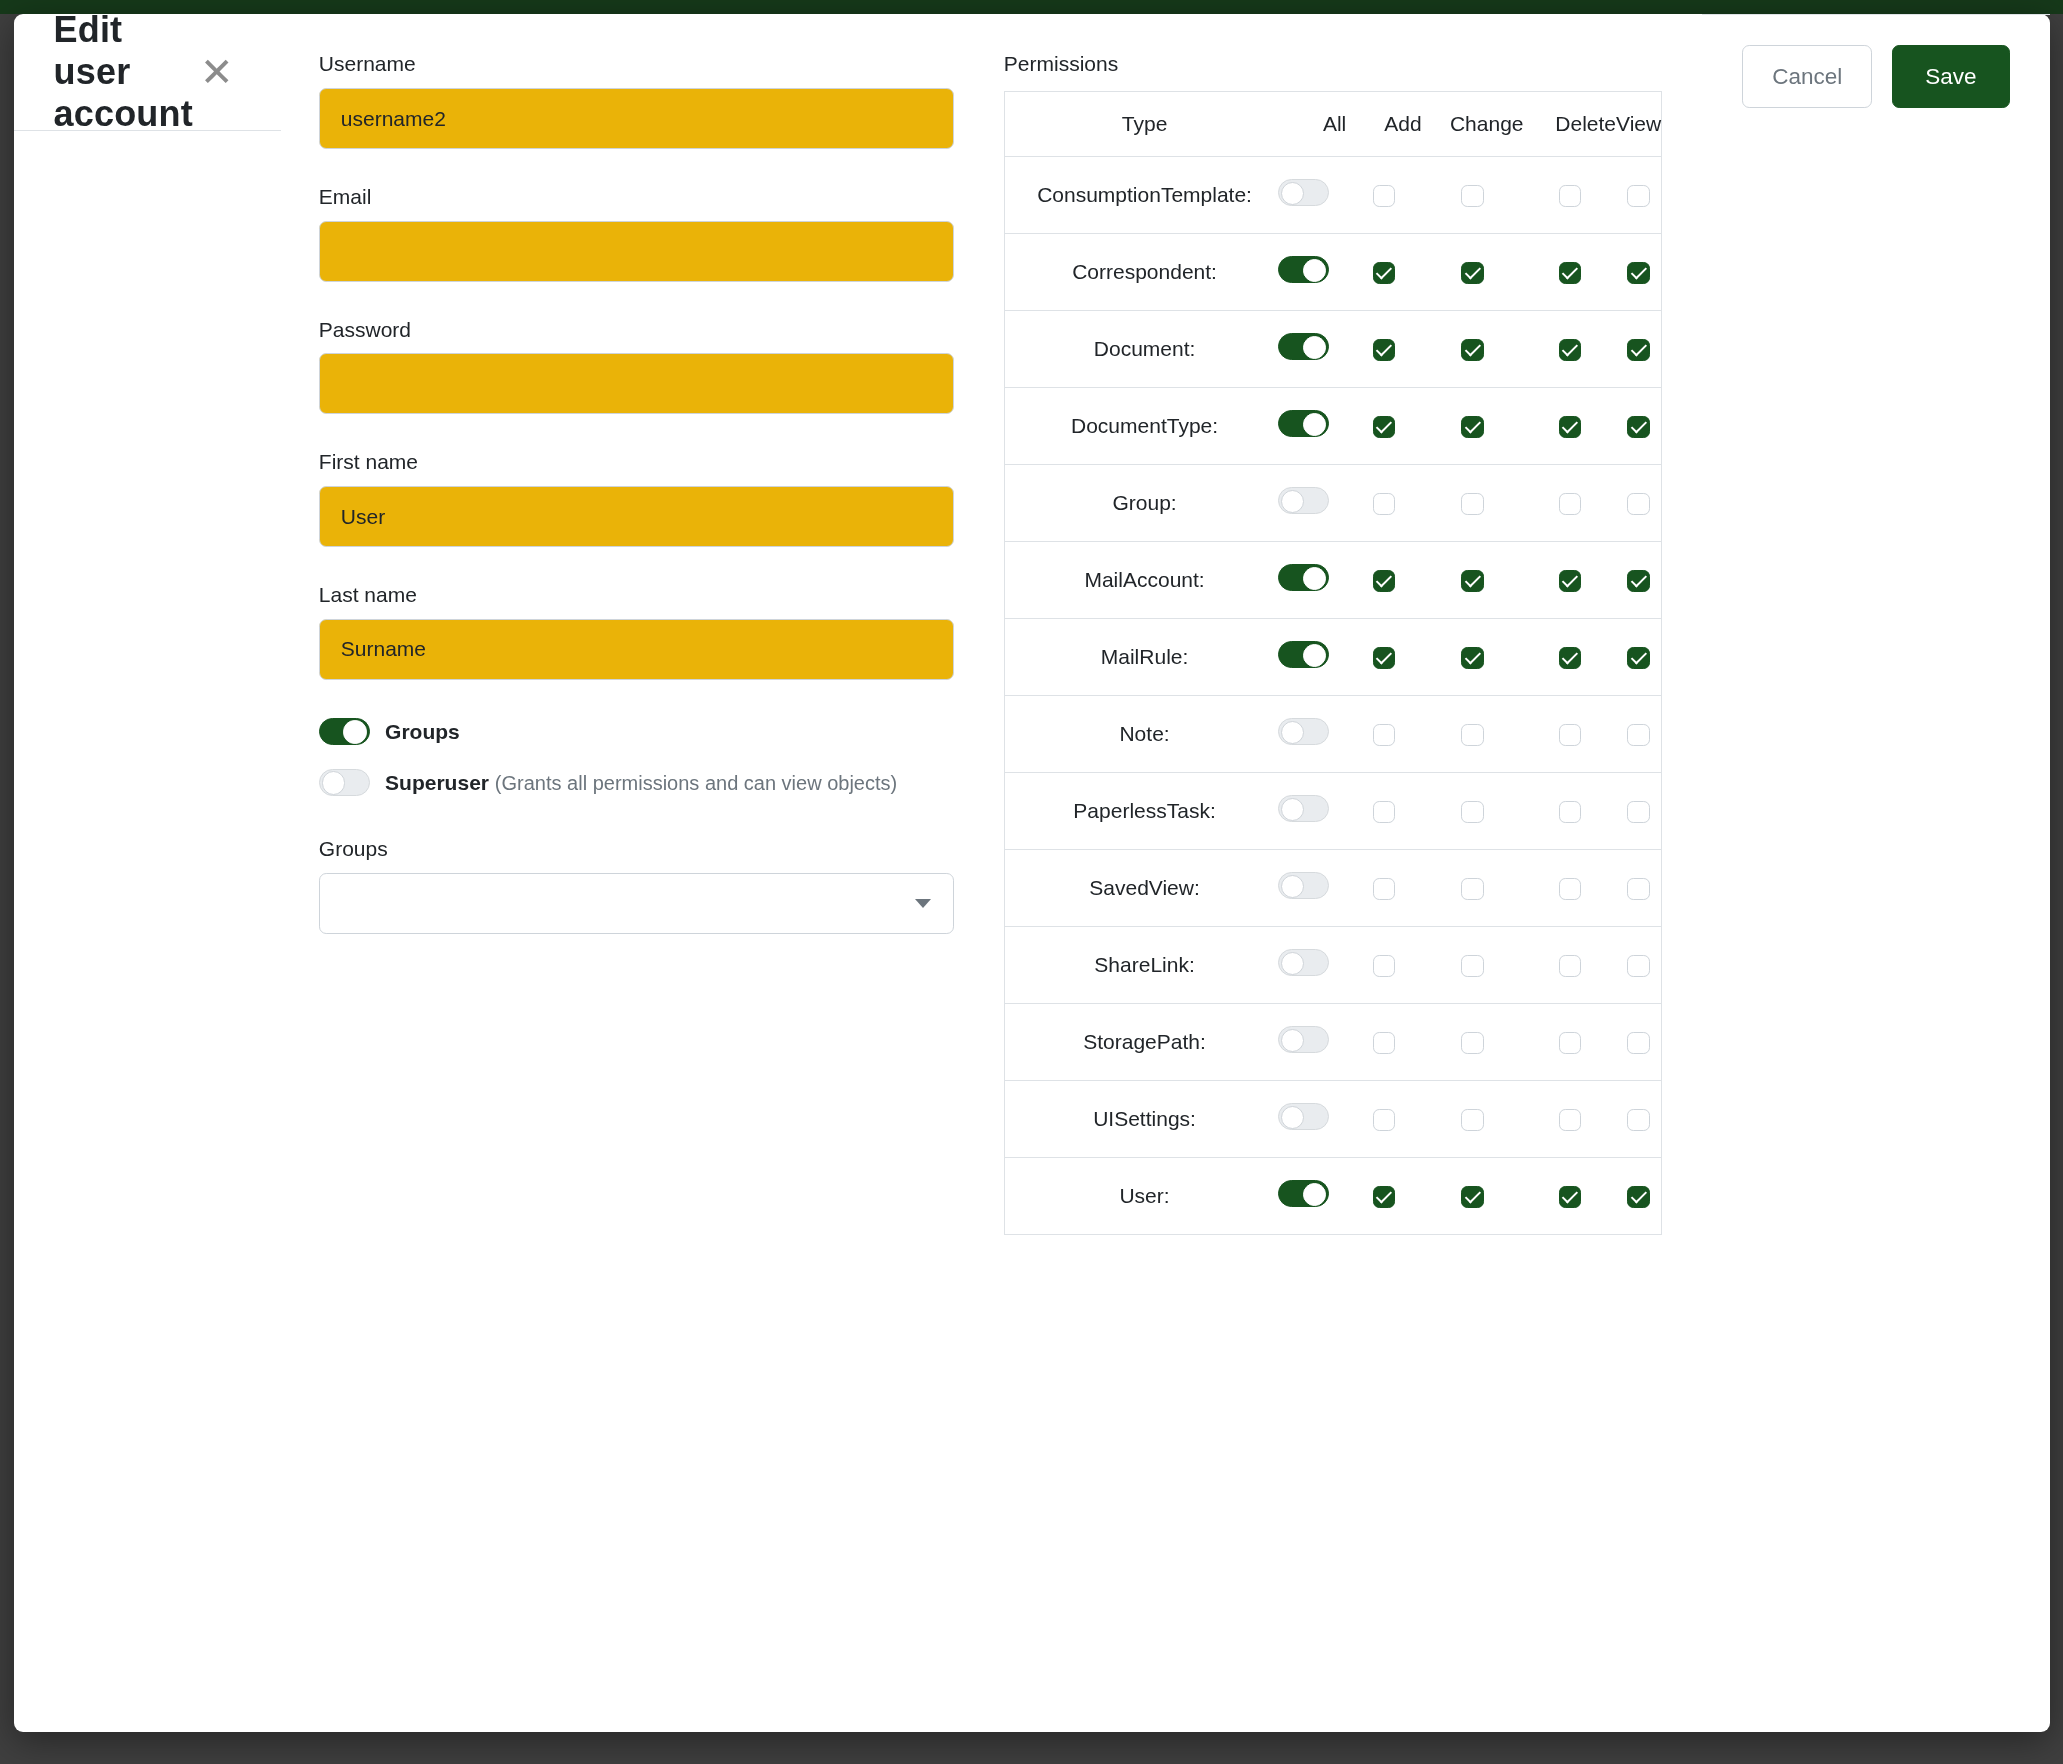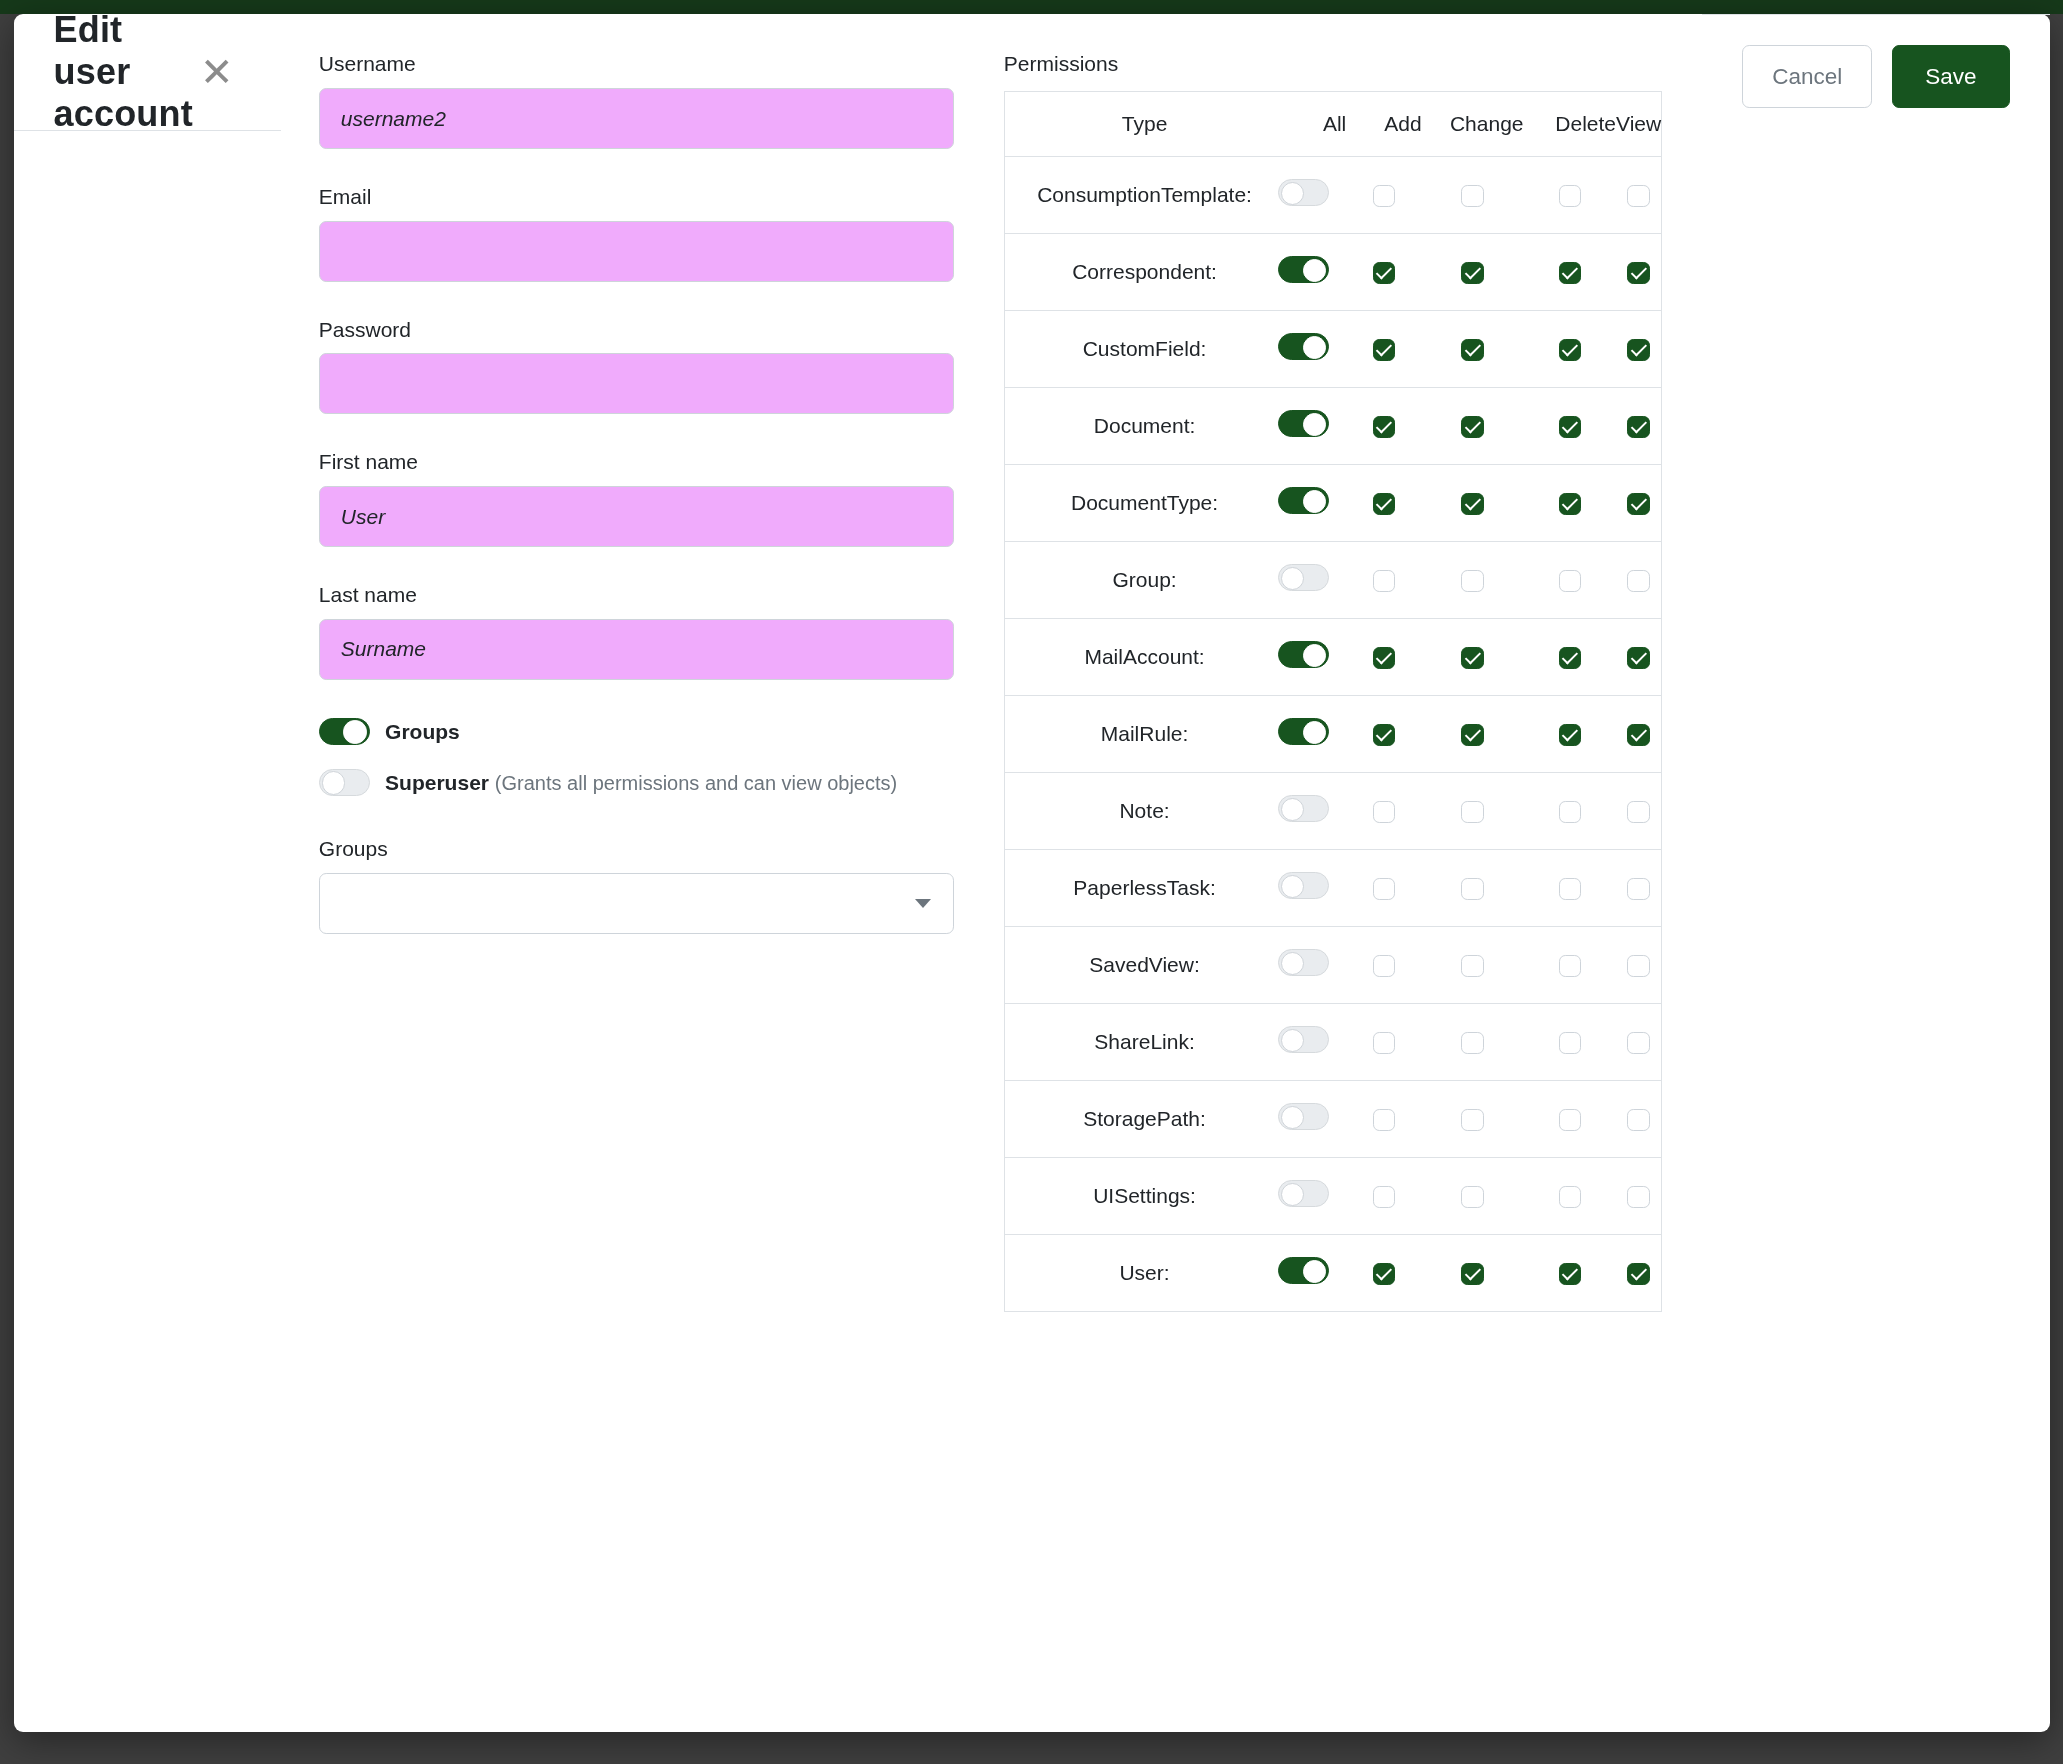--- a/index.html
+++ b/index.html
@@ -35,21 +35,21 @@
     font-size:40px;line-height:1;color:#8c8c8c;cursor:pointer;
     background:none;border:none;font-family:inherit;padding:3.6px 7.2px;
   }
   
   .modal-body{flex:1;display:flex;padding:38px 40px 18px 38px;gap:50px;}
   .left-col{width:635px;flex:0 0 635px;}
   .field{margin-bottom:36px;}
   .field-label{display:block;font-size:21px;margin-bottom:11.7px;color:var(--text);}
   .text-input{
     width:100%;height:61px;border:0.9px solid var(--border);border-radius:7.2px;
-    padding:0 21px;font-size:21px;color:var(--text);font-family:inherit;background:#f0abfc;outline:none;font-style:italic;
+    padding:0 21px;font-size:21px;color:var(--text);font-family:inherit;background:#eab308;outline:none;
   }
   
   .switch{
     width:51px;height:27px;border-radius:13.5px;background:#e9ecef;
     border:0.9px solid #d6dadd;position:relative;display:inline-block;cursor:pointer;flex:0 0 51px;
   }
   .switch::after{
     content:"";position:absolute;top:1.8px;left:1.8px;width:21.6px;height:21.6px;border-radius:50%;
     background:#fff;border:0.9px solid #cfd4d9;
   }
@@ -194,28 +194,20 @@
 
   <tr>
     <td class="type-col">Correspondent:</td>
     <td><span class="switch on"></span></td>
     <td><span class="cbx checked"></span></td>
     <td><span class="cbx checked"></span></td>
     <td><span class="cbx checked"></span></td>
     <td><span class="cbx checked"></span></td>
   </tr>
 
-  <tr>
-    <td class="type-col">CustomField:</td>
-    <td><span class="switch on"></span></td>
-    <td><span class="cbx checked"></span></td>
-    <td><span class="cbx checked"></span></td>
-    <td><span class="cbx checked"></span></td>
-    <td><span class="cbx checked"></span></td>
-  </tr>
 
   <tr>
     <td class="type-col">Document:</td>
     <td><span class="switch on"></span></td>
     <td><span class="cbx checked"></span></td>
     <td><span class="cbx checked"></span></td>
     <td><span class="cbx checked"></span></td>
     <td><span class="cbx checked"></span></td>
   </tr>
 

